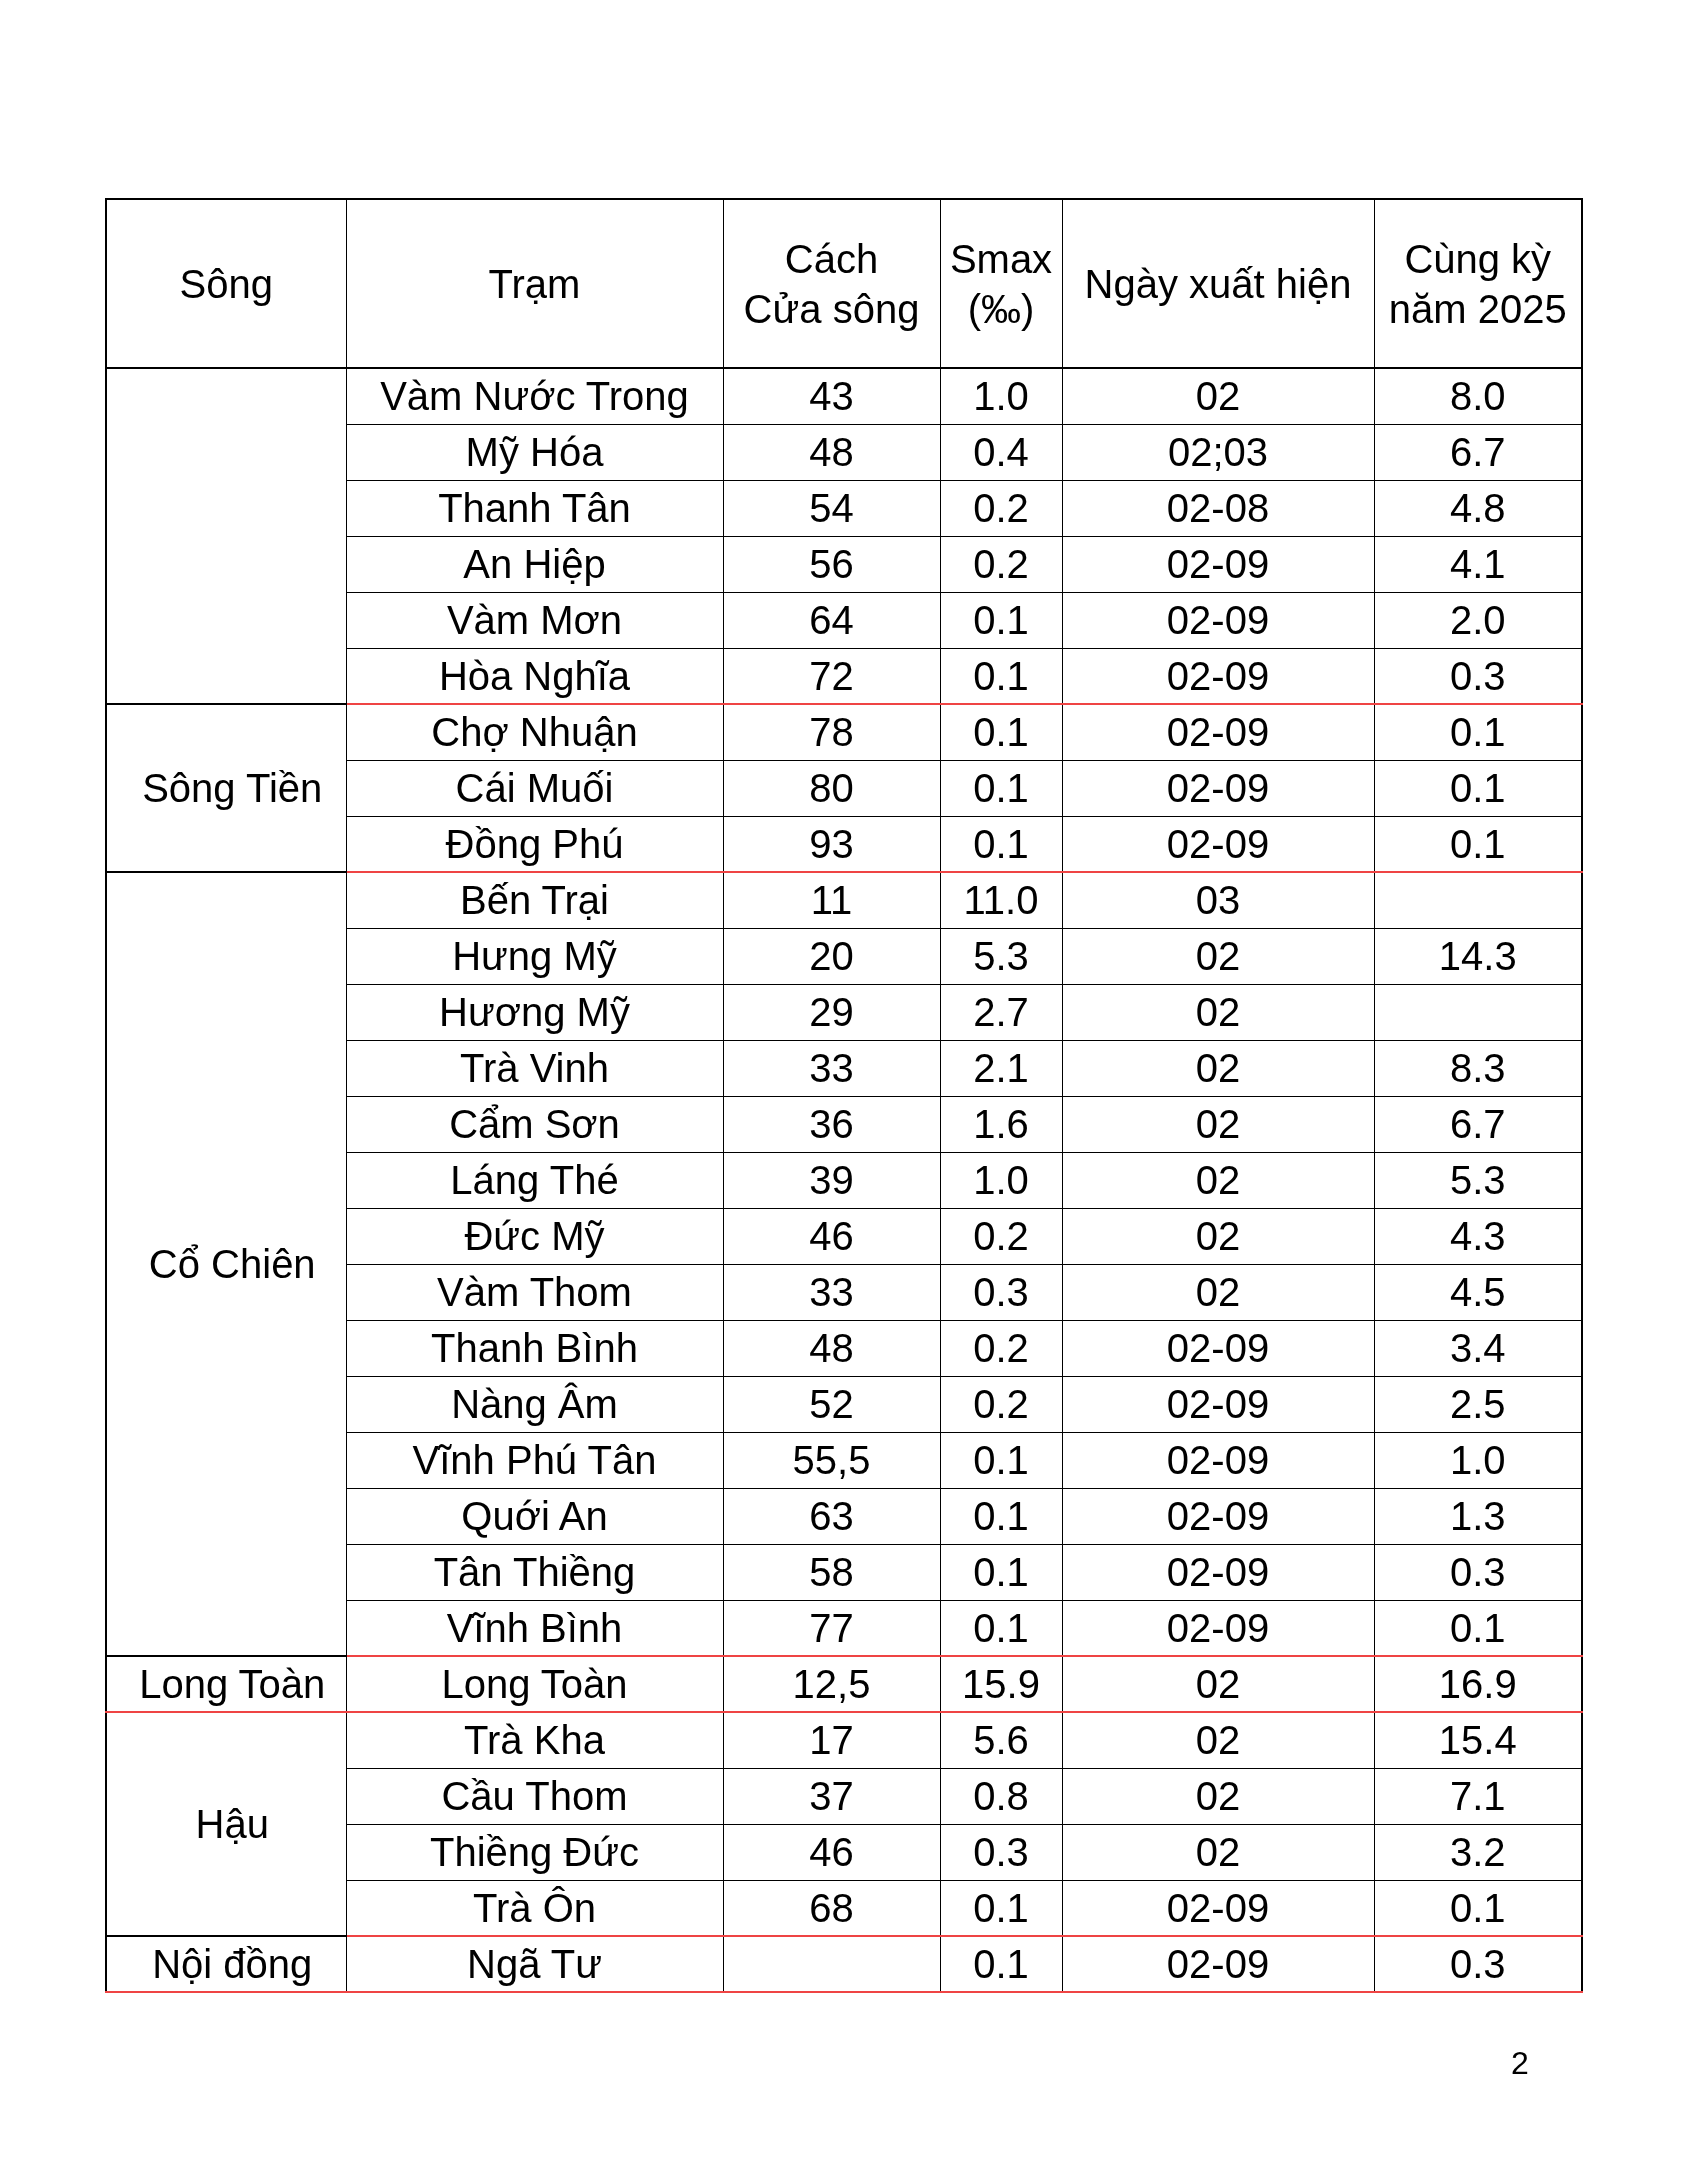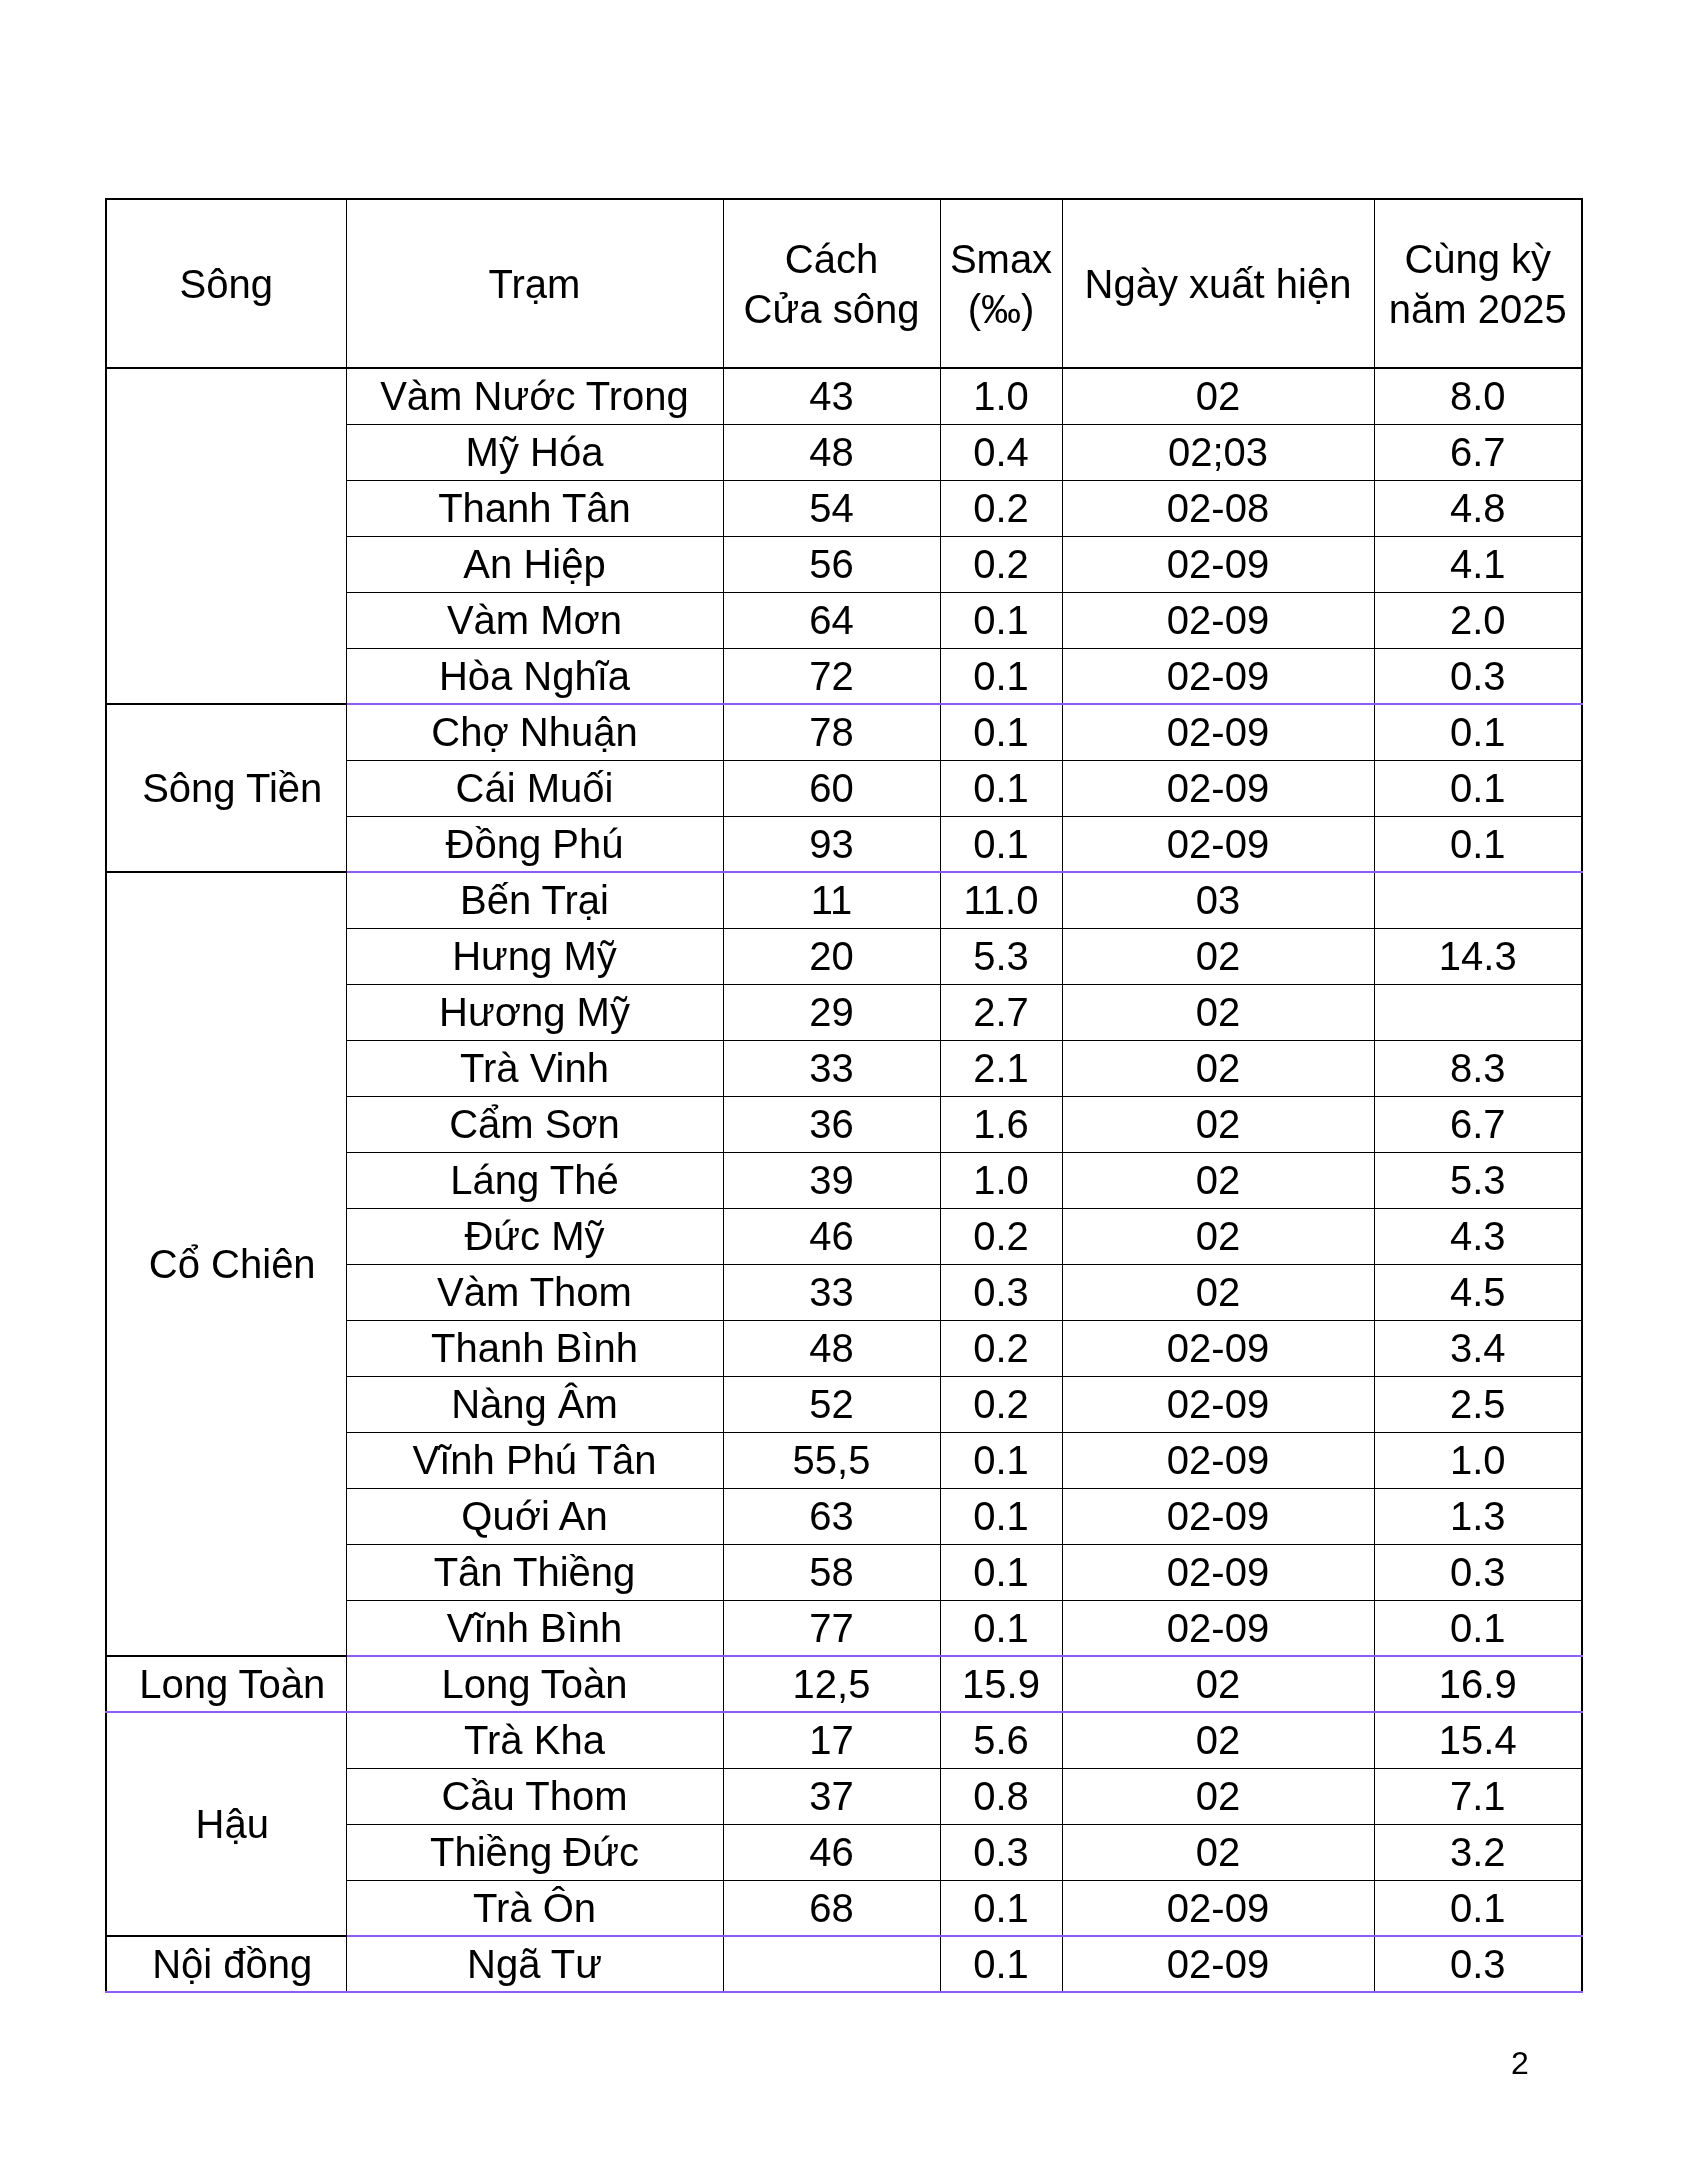--- a/index.html
+++ b/index.html
@@ -32,21 +32,21 @@
     padding:0;
     overflow:hidden;
   }
   .salinity thead tr{height:169px;}
   .salinity thead th{
     border-bottom:2px solid #000;
     white-space:pre-line;
     line-height:1.25;
   }
   .salinity tbody tr{height:56px;}
-  .salinity tr.g-end > td{border-bottom:2px solid #8b5cf6;}
+  .salinity tr.g-end > td{border-bottom:2px solid #ef4444;}
   .salinity td.river-cell{border-bottom:2px solid #000;padding-left:12px;}
   .page-number{
     position:absolute;
     left:1488px;
     top:2046px;
     width:64px;
     text-align:center;
     font-size:32px;
     line-height:1.1;
   }
@@ -125,21 +125,21 @@
         <tr>
           <td rowspan="3" class="river-cell">Sông Tiền</td>
           <td>Chợ Nhuận</td>
           <td>78</td>
           <td>0.1</td>
           <td>02-09</td>
           <td>0.1</td>
         </tr>
         <tr>
           <td>Cái Muối</td>
-          <td>60</td>
+          <td>80</td>
           <td>0.1</td>
           <td>02-09</td>
           <td>0.1</td>
         </tr>
         <tr class="g-end">
           <td>Đồng Phú</td>
           <td>93</td>
           <td>0.1</td>
           <td>02-09</td>
           <td>0.1</td>

